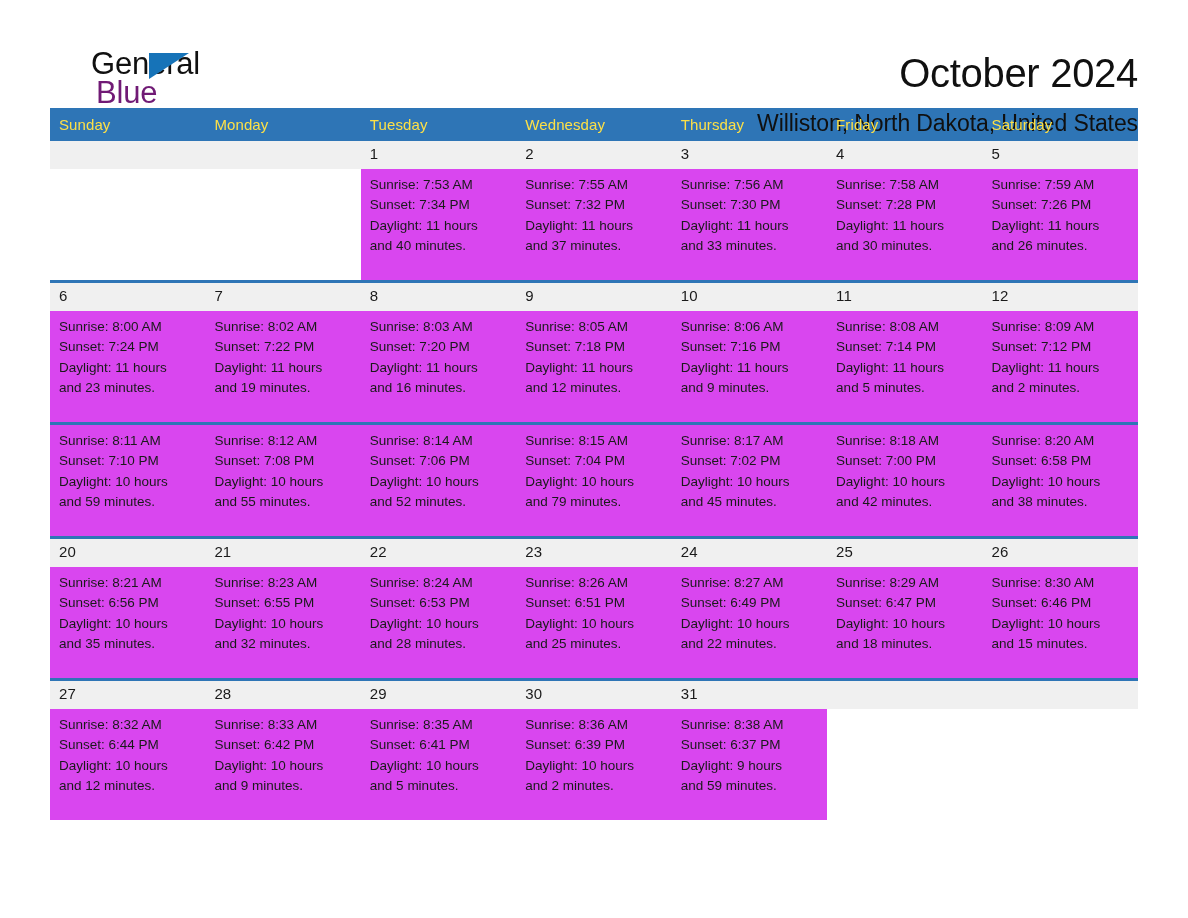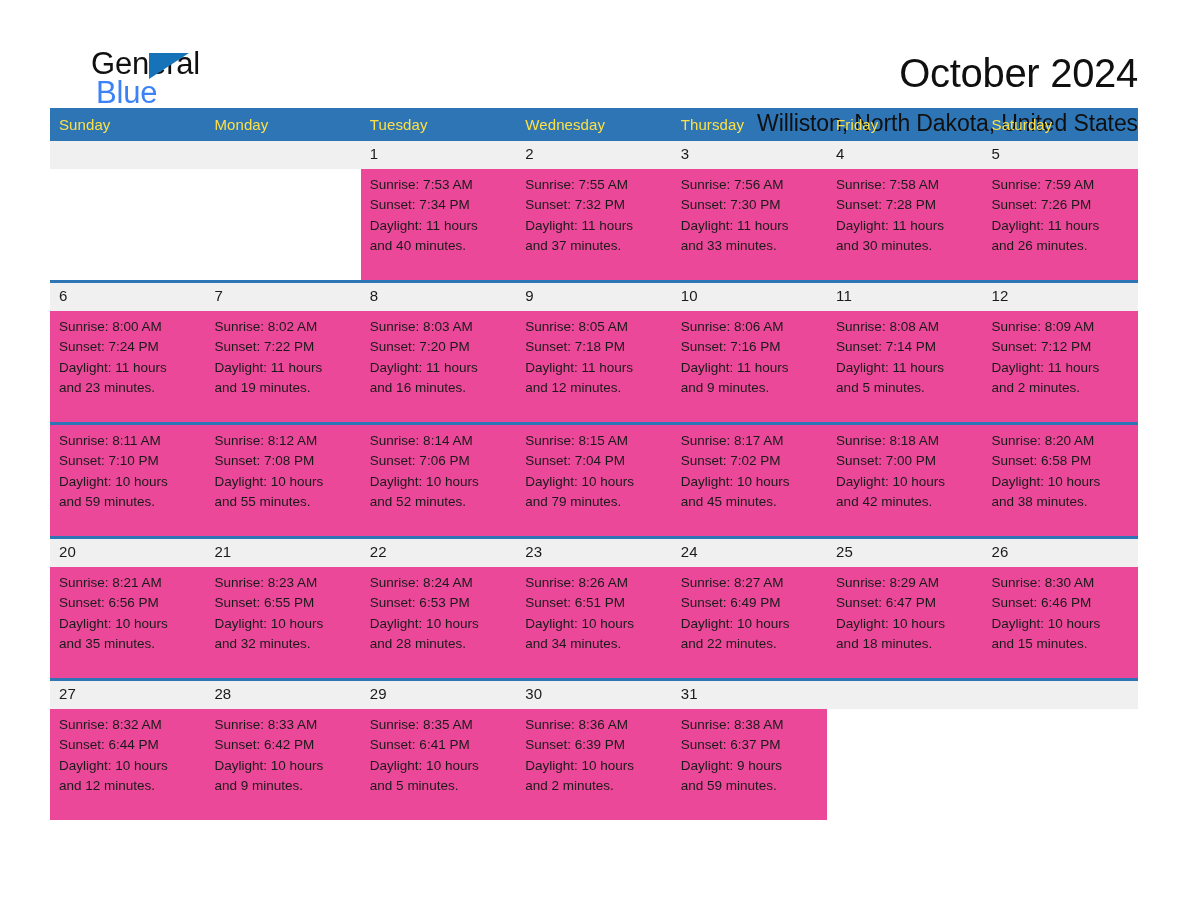--- a/index.html
+++ b/index.html
@@ -41,21 +41,21 @@
     font-size: 31px;
     line-height: 32px;
     color: #101010;
     letter-spacing: -0.2px;
     font-weight: 400;
     text-align: right;
   }
   .brand-blue {
     font-size: 31px;
     line-height: 32px;
-    color: #3b82f6;
+    color: #701a75;
     letter-spacing: -0.2px;
     font-weight: 400;
     margin-left: 46px;
     margin-top: -3px;
   }
   .brand-triangle {
     position: absolute;
     left: 99px;
     top: 5px;
     width: 0;
@@ -117,21 +117,21 @@
     vertical-align: top;
     padding: 4px 0 5px 9px;
     height: 19px;
     font-size: 15px;
     color: #1a1a1a;
     letter-spacing: 0.1px;
   }
   .date-row td.empty { background: #f0f0f0; }
 
   .body-row td {
-    background: #ec4899;
+    background: #d946ef;
     vertical-align: top;
     padding: 6px 10px 10px 9px;
     height: 95px;
     font-size: 13.5px;
     line-height: 20.3px;
     color: #1a1a1a;
   }
   .body-row td.empty { background: #ffffff; }
 
   .info-line { white-space: nowrap; }
@@ -355,21 +355,21 @@
           <td>
             <div class="info-line">Sunrise: 8:24 AM</div>
             <div class="info-line">Sunset: 6:53 PM</div>
             <div class="info-line">Daylight: 10 hours</div>
             <div class="info-line">and 28 minutes.</div>
           </td>
           <td>
             <div class="info-line">Sunrise: 8:26 AM</div>
             <div class="info-line">Sunset: 6:51 PM</div>
             <div class="info-line">Daylight: 10 hours</div>
-            <div class="info-line">and 34 minutes.</div>
+            <div class="info-line">and 25 minutes.</div>
           </td>
           <td>
             <div class="info-line">Sunrise: 8:27 AM</div>
             <div class="info-line">Sunset: 6:49 PM</div>
             <div class="info-line">Daylight: 10 hours</div>
             <div class="info-line">and 22 minutes.</div>
           </td>
           <td>
             <div class="info-line">Sunrise: 8:29 AM</div>
             <div class="info-line">Sunset: 6:47 PM</div>

